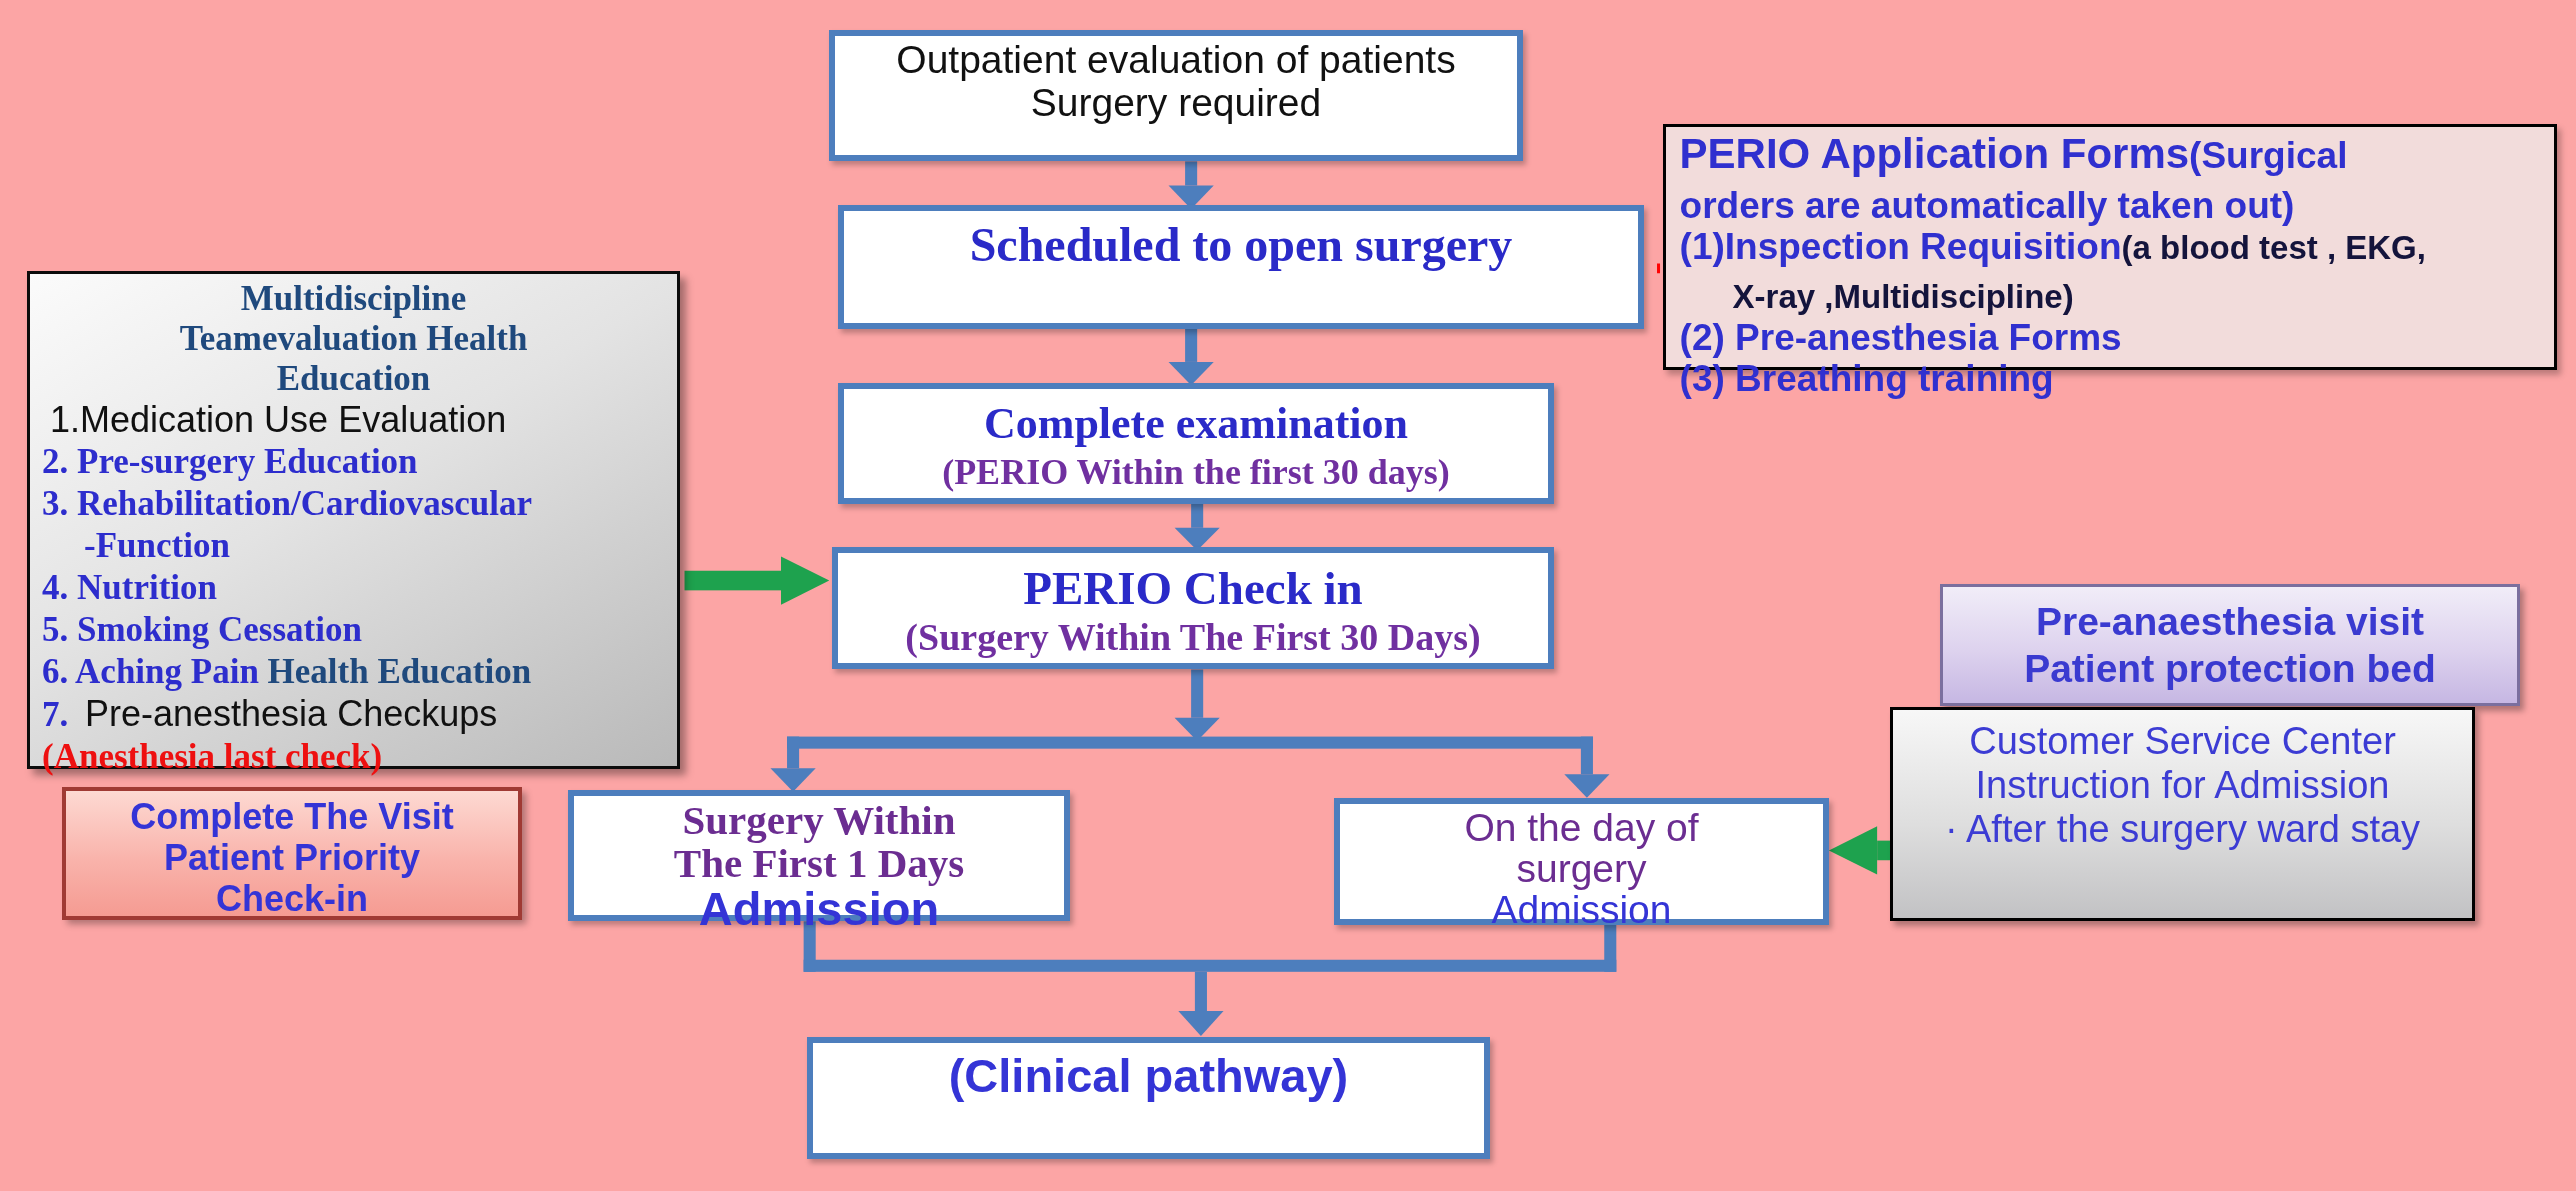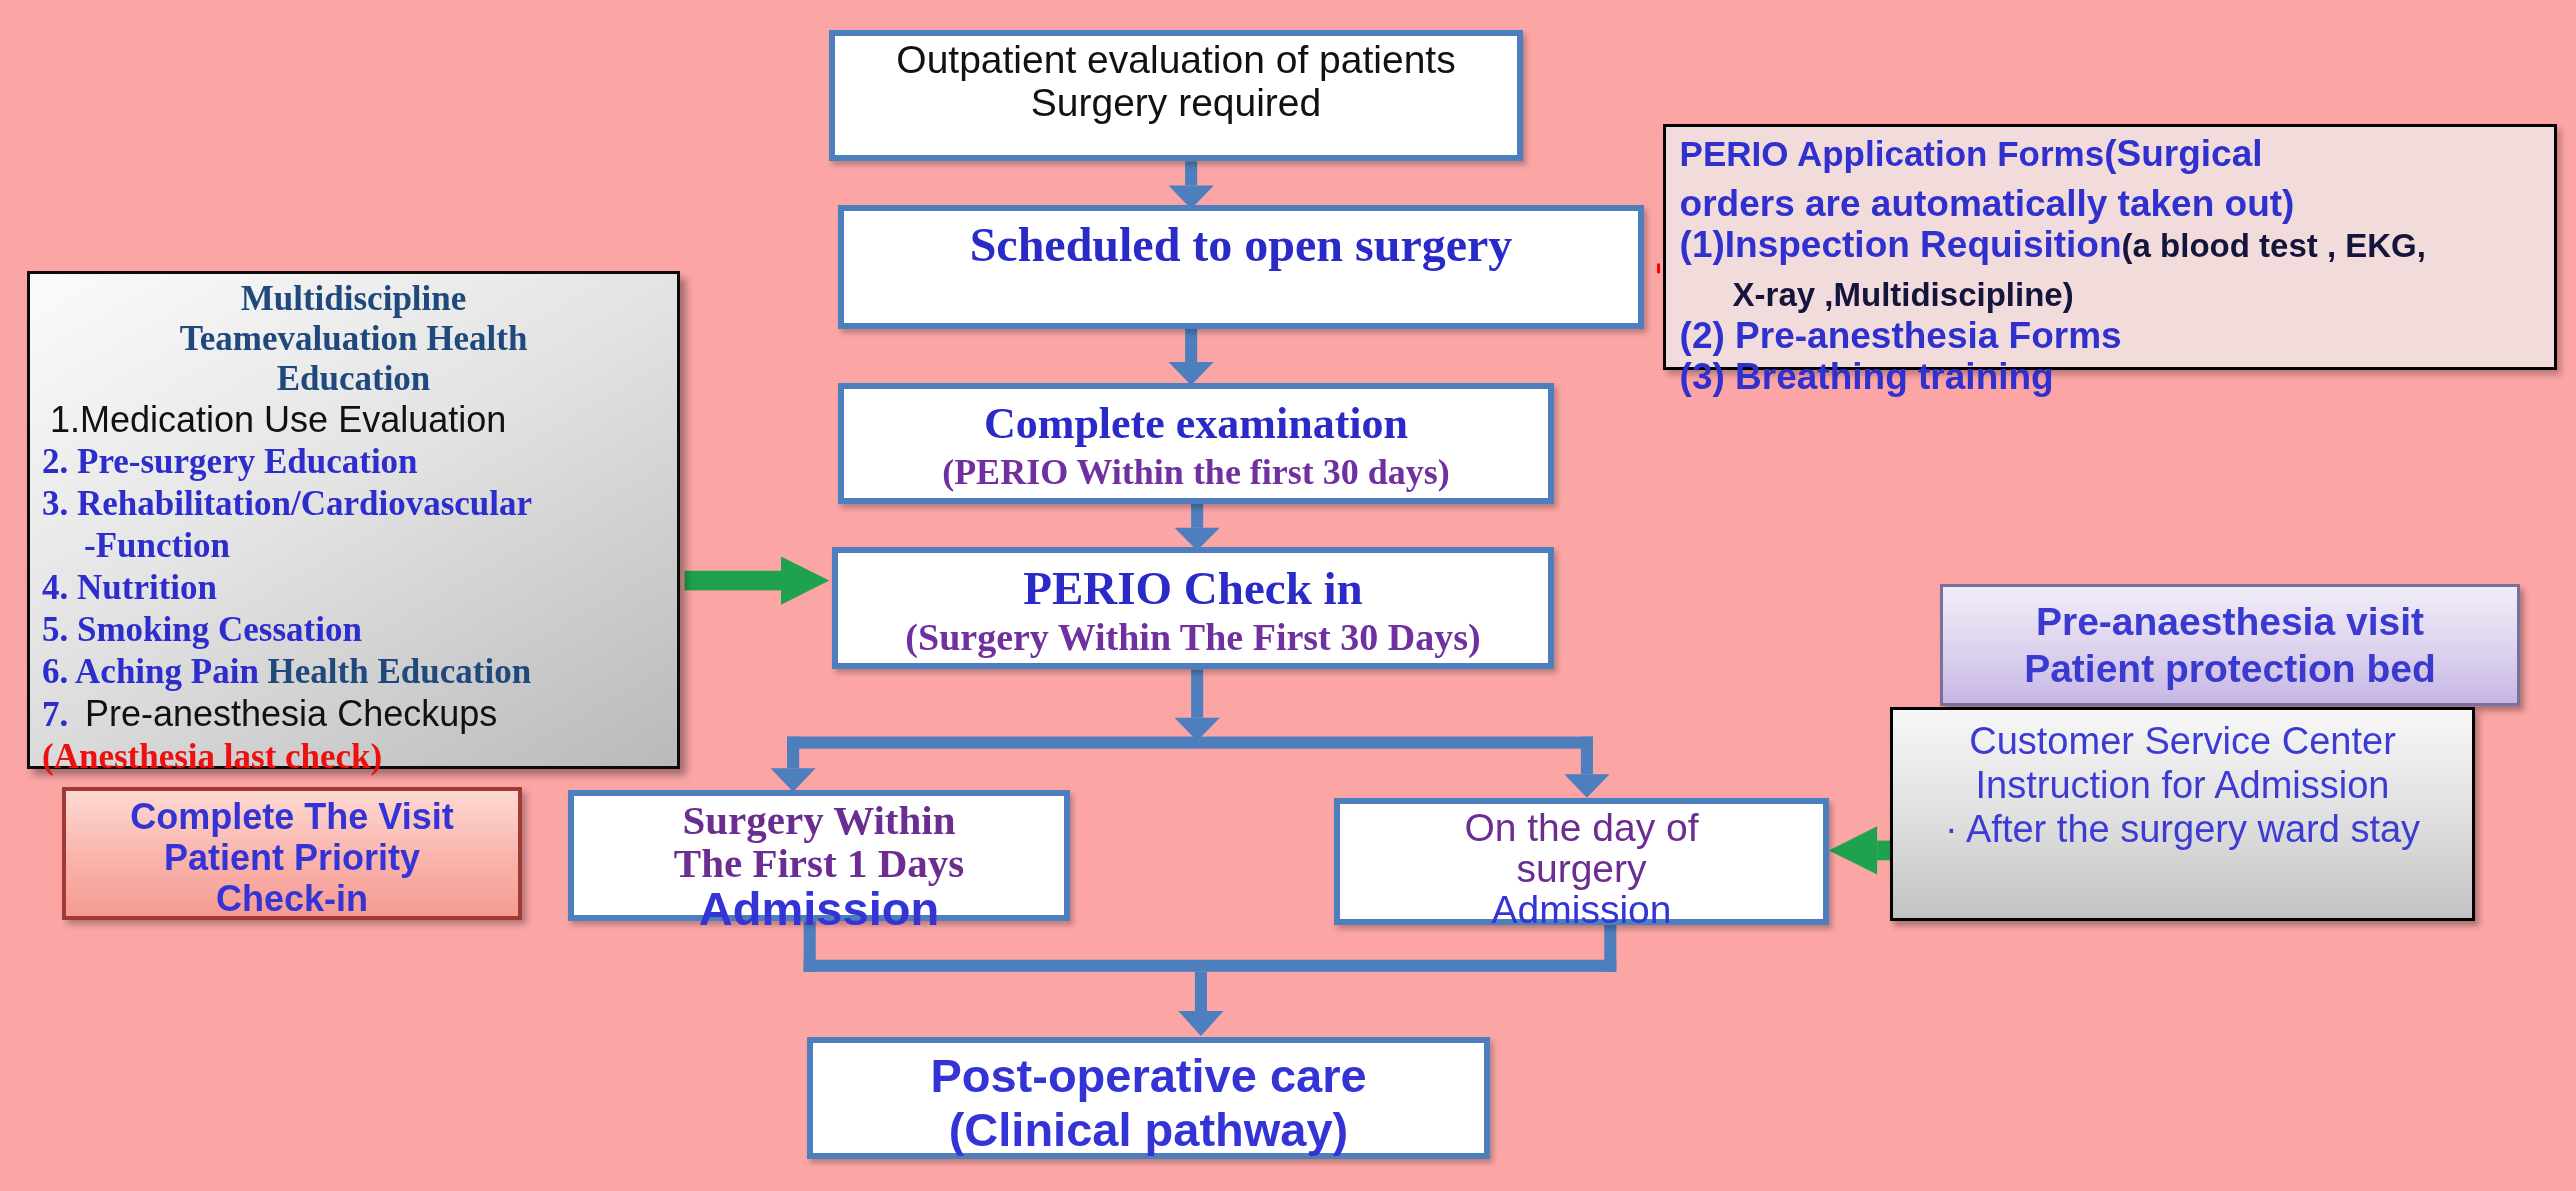--- a/index.html
+++ b/index.html
@@ -67,21 +67,21 @@
     box-shadow:4.5px 5.3px 6.8px rgba(0,0,0,0.3);
     font-weight:bold;font-size:36px;line-height:41px;color:#3434d6;padding-top:4.5px;}
 
   
   #forms{left:1663px;top:124px;width:894px;height:246px;
     border:3.8px solid #000;
     background:#f2dcdb;
     box-shadow:3.8px 4.5px 6px rgba(0,0,0,0.25);
     text-align:left;padding:6px 13.6px;font-weight:bold;}
   #forms .l{display:block;line-height:41px;white-space:nowrap;}
-  #forms .big{font-size:35px;color:#3030cf;}
+  #forms .big{font-size:42px;color:#3030cf;}
   #forms .mid{font-size:37px;color:#3030cf;}
   #forms .dark{font-size:33px;color:#14143c;}
   #forms .ind{padding-left:53px;}
 
   
   #preanaes{left:1940px;top:584px;width:580px;height:122px;
     border:3px solid #7b6f9e;
     background:linear-gradient(#f1edf8 0%,#ddd2ee 55%,#c6b7e3 100%);
     box-shadow:3.8px 4.5px 6px rgba(0,0,0,0.3);
     font-weight:bold;font-size:39px;line-height:47px;color:#3a3ad0;padding-top:10.6px;}
@@ -173,21 +173,20 @@
     <span class="line a">Admission</span>
   </div>
 
   <div class="box blue-box" id="admission-sameday">
     <span class="line p">On the day of</span>
     <span class="line p">surgery</span>
     <span class="line a">Admission</span>
   </div>
 
   <div class="box blue-box" id="postop">
-    <span class="line">Post-operative care</span>
     <span class="line">(Clinical pathway)</span>
   </div>
 
   <div class="box serif" id="multi">
     <span class="title">Multidiscipline</span>
     <span class="title">Teamevaluation Health</span>
     <span class="title">Education</span>
     <span class="it sans-it c-black">1.Medication Use Evaluation</span>
     <span class="it bold c-blue">2. Pre-surgery Education</span>
     <span class="it bold c-blue">3. Rehabilitation/Cardiovascular</span>

